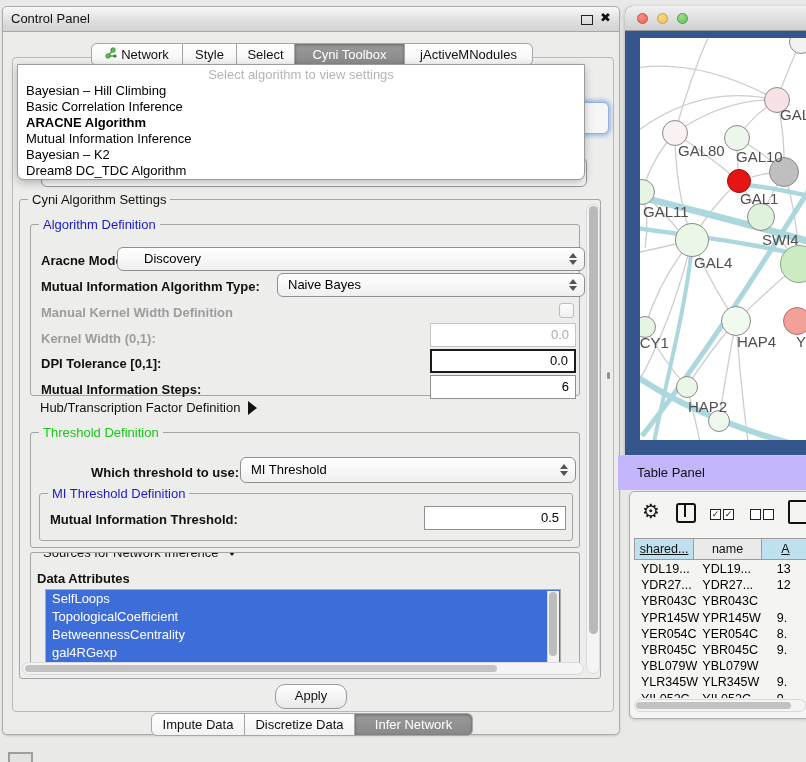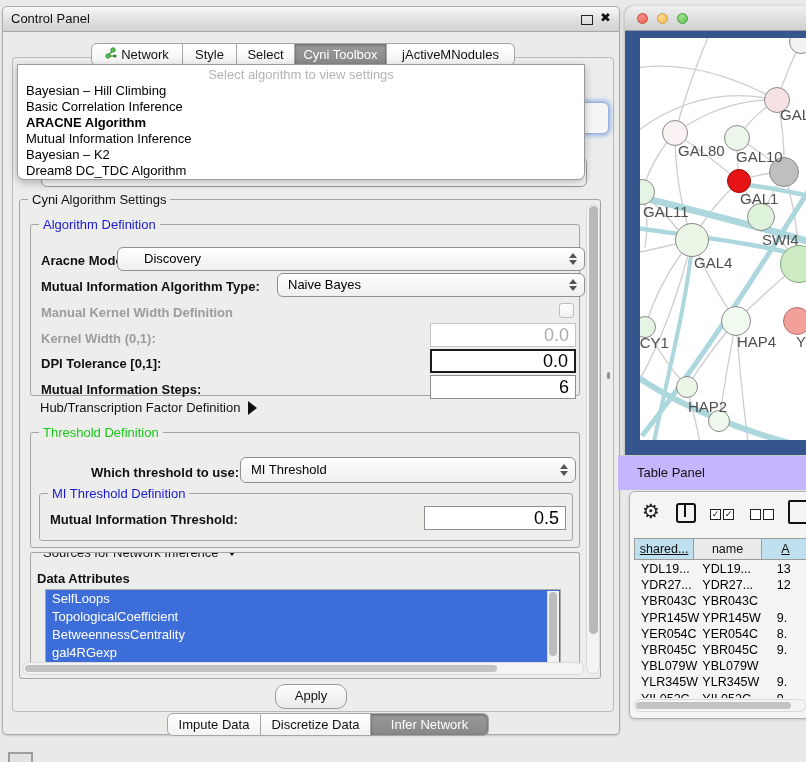--- a/index.html
+++ b/index.html
@@ -26,21 +26,21 @@
   .segbar{display:flex;height:23px;}
   .seg{box-sizing:border-box;height:23px;line-height:21px;text-align:center;
     background:linear-gradient(#FFFFFF,#F2F2F2);border:1px solid #A6A6A6;border-left:none;
     font-size:13px;color:#111;white-space:nowrap;overflow:hidden;
     display:flex;align-items:center;justify-content:center;gap:4px;}
   .seg:first-child{border-left:1px solid #A6A6A6;border-radius:6px 0 0 6px;}
   .seg:last-child{border-radius:0 6px 6px 0;}
   .seg.sel{background:linear-gradient(#9A9A9A,#888888);color:#FFF;
     box-shadow:inset 0 1px 3px rgba(0,0,0,.35);}
   #top-tabs{left:88px;top:36px;}
-  #bottom-tabs{left:164px;top:706px;}
+  #bottom-tabs{left:148px;top:706px;}
 
   #main-panel{left:9px;top:50px;width:600px;height:653px;background:#EDEDEC;
     border:1px solid #B9B9B8;border-radius:4px;}
 
   
   #combo-frag-wide{left:38px;top:150px;width:544px;height:28px;border:1px solid #9A9A9A;
     border-radius:6px;background:#FBFBFB;}
   #combo-frag-right{left:562px;top:95px;width:42px;height:30px;border:1px solid #97B1DC;
     border-radius:6px;background:#F6F6F6;box-shadow:0 0 4px 2px rgba(90,140,220,.55);}
 
@@ -67,21 +67,21 @@
     border-radius:6px;background:linear-gradient(#FFFFFF,#EFEFEF);
     font-size:13px;color:#000;line-height:22px;padding-left:10px;}
   .combo .arrows{position:absolute;right:7px;top:0;height:100%;display:flex;flex-direction:column;
     justify-content:center;gap:2px;}
   .combo .arrows i{display:block;width:0;height:0;border-left:4px solid transparent;
     border-right:4px solid transparent;}
   .combo .arrows i.up{border-bottom:5px solid #555;}
   .combo .arrows i.dn{border-top:5px solid #555;}
 
   .tfield{position:absolute;box-sizing:border-box;height:24px;background:#FFF;
-    border:1px solid #8F8F8F;font-size:18px;color:#000;text-align:right;
+    border:1px solid #8F8F8F;font-size:13px;color:#000;text-align:right;
     padding:0 6px;line-height:22px;}
   .tfield.dis{border:1px solid #C4C4C3;color:#ABABAB;}
   .tfield.strong{border:2px solid #1b1b1b;line-height:20px;}
 
   .checkbox{position:absolute;width:13px;height:13px;border:1px solid #BDBDBD;
     border-radius:3px;background:linear-gradient(#FDFDFD,#F0F0F0);}
 
   .tri-right{display:inline-block;width:0;height:0;border-top:7px solid transparent;
     border-bottom:7px solid transparent;border-left:9px solid #111;vertical-align:-3px;margin-left:8px;}
   .tri-down{display:inline-block;width:0;height:0;border-left:7px solid transparent;
@@ -171,21 +171,21 @@
             <circle cx="10" cy="9" r="1.6" fill="#2F7E2F"></circle>
           </svg></span>
         <span>Network</span>
       </div>
       <div class="seg" style="width: 54px;">
         <span>Style</span>
       </div>
       <div class="seg" style="width: 58px;">
         <span>Select</span>
       </div>
-      <div class="seg sel" style="width: 92px;">
+      <div class="seg sel" style="width: 110px;">
         <span>Cyni Toolbox</span>
       </div>
       <div class="seg" style="width: 128px;">
         <span>jActiveMNodules</span>
       </div>
     </div>
 
   <div id="combo-frag-right" class="abs"></div>
   <div id="combo-frag-wide" class="abs"></div>
 

